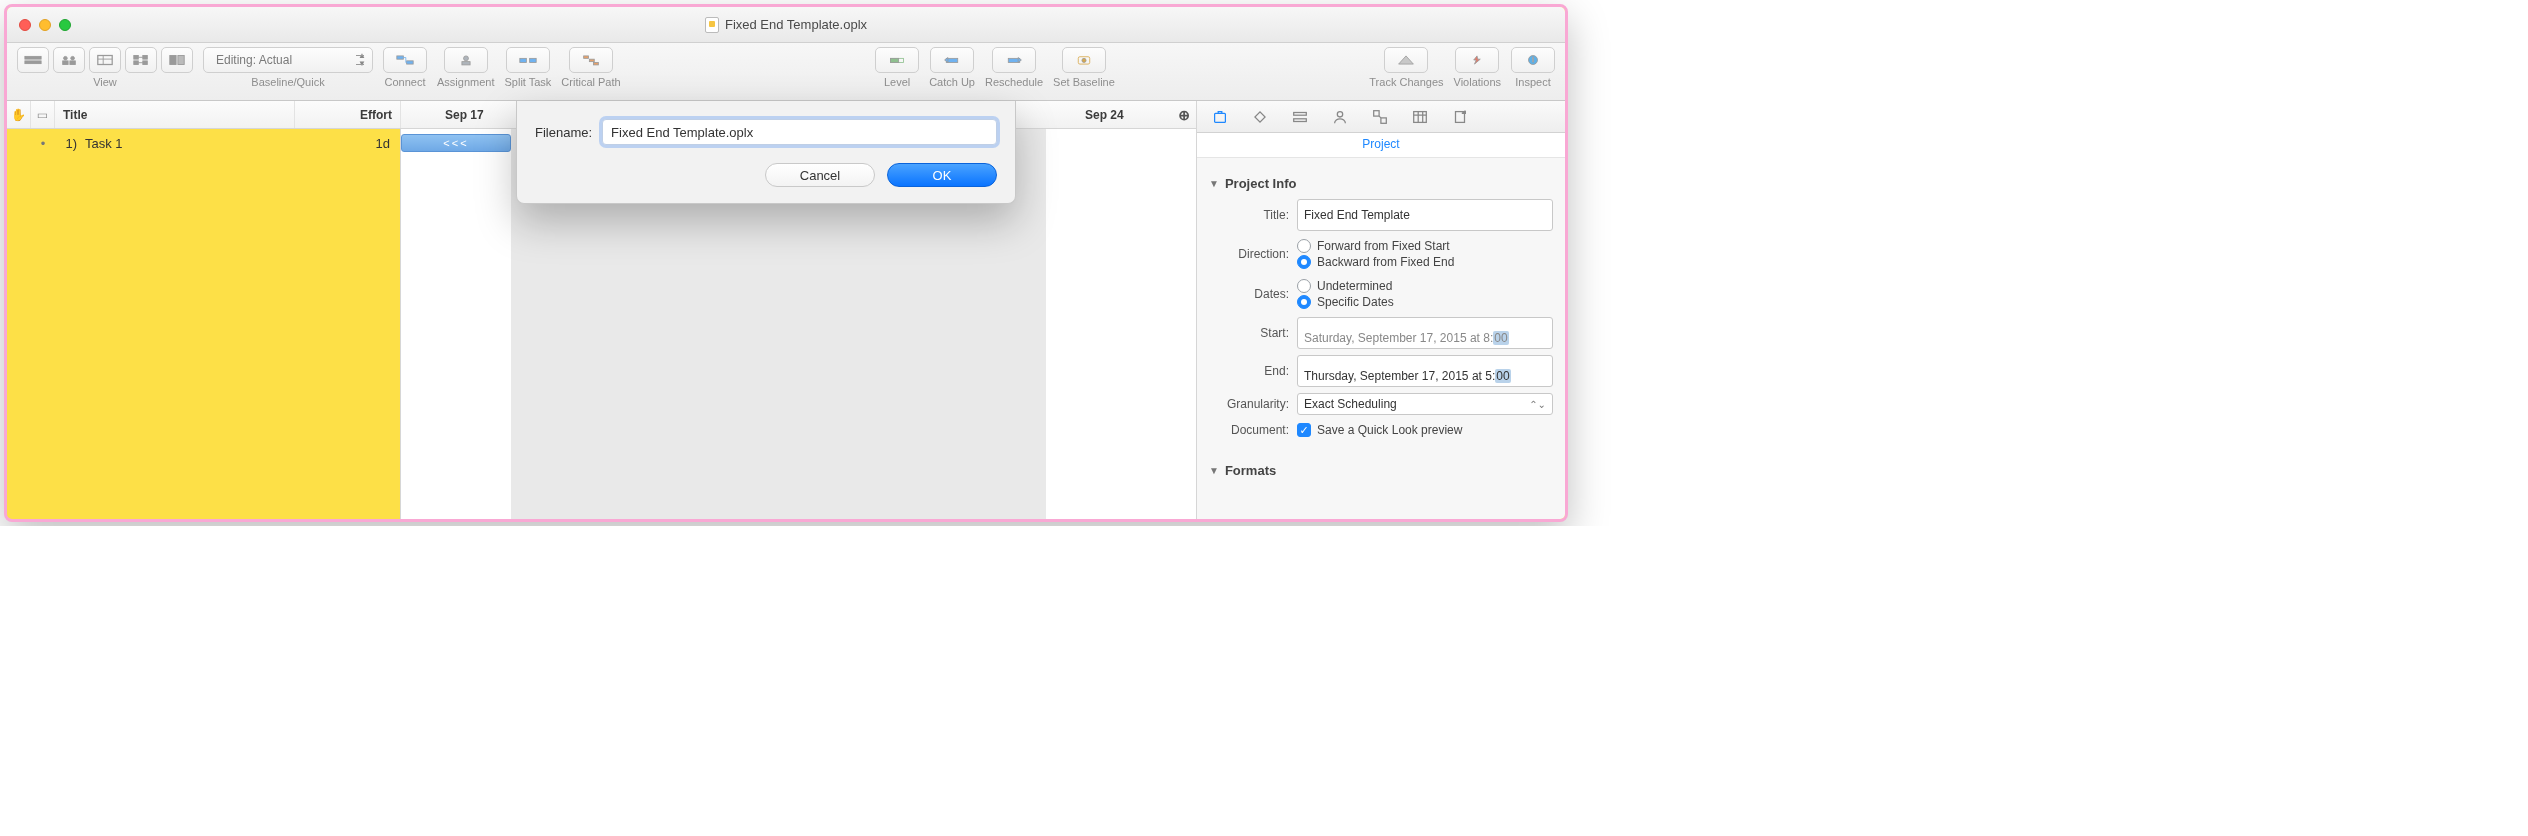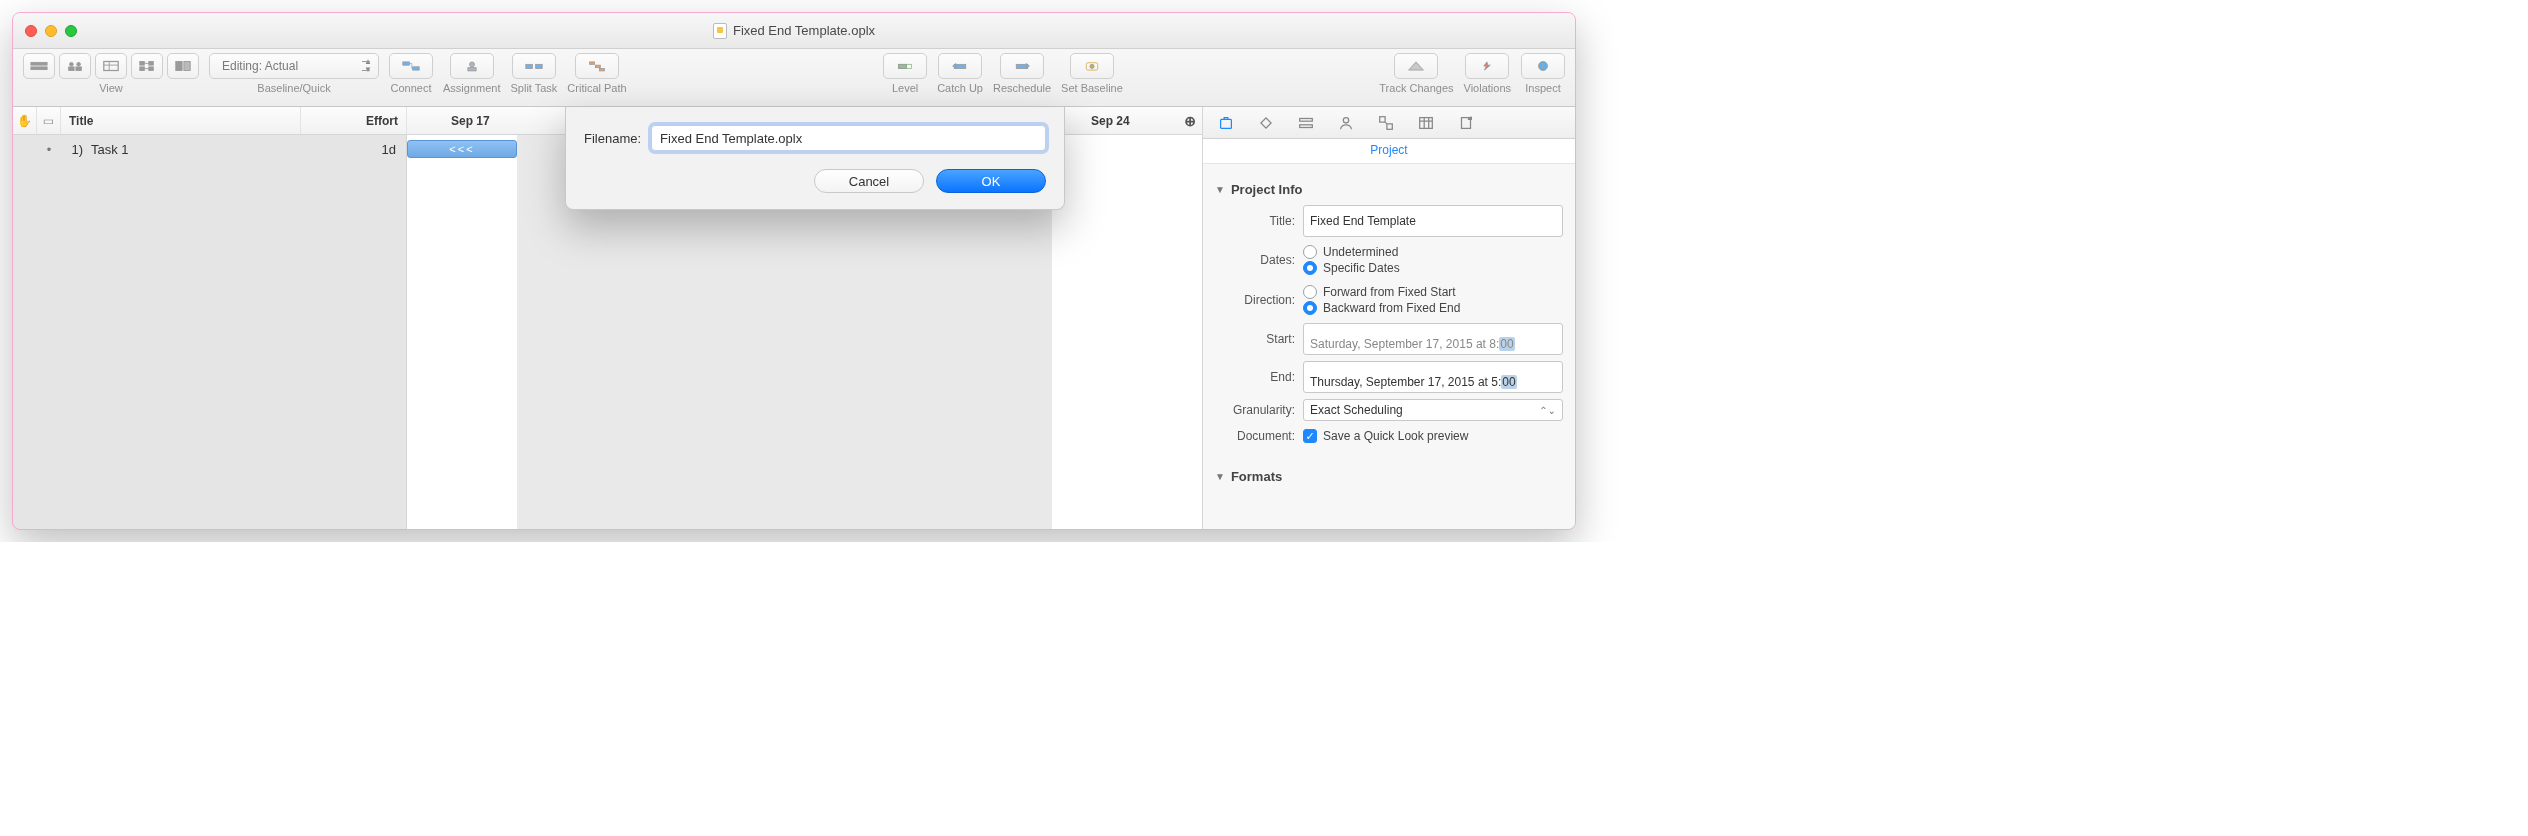--- a/index.html
+++ b/index.html
@@ -1,20 +1,20 @@
 <!DOCTYPE html>
 <html><head>
 <meta charset="utf-8">
 <style>
   * { box-sizing: border-box; margin: 0; padding: 0; font-family: -apple-system, "Helvetica Neue", Arial, sans-serif; }
   body { background: #fff; }
   .app {
-    width: 1564px; height: 518px; margin: 12px;
-    border: 1px solid #f9a8d4; border-radius: 8px; overflow: hidden;
-    background: #e5e5e5; position: relative;
+    width: 1564px; height: 518px; margin: 4px;
+    border: 3px solid #f9a8d4; border-radius: 8px; overflow: hidden;
+    background: #fde047; position: relative;
     box-shadow: 0 15px 40px rgba(0,0,0,0.25);
   }
   
   .titlebar {
     height: 36px;
     background: linear-gradient(#f7f7f7,#e9e9e9);
     border-bottom: 1px solid #d0d0d0;
     display: flex; align-items: center; position: relative;
   }
   .traffic { display:flex; gap:8px; margin-left:12px; }
@@ -117,21 +117,21 @@
   .text-input.readonly{color:#888;}
   .radio-row{display:flex;align-items:center;gap:6px;font-size:12px;color:#444;margin:2px 0;}
   .radio{width:14px;height:14px;border-radius:50%;border:1px solid #9aa0a6;background:#fff;display:inline-block;position:relative;}
   .radio.checked{border-color:#1e88ff;background:#1e88ff;}
   .radio.checked::after{content:"";position:absolute;inset:3px;border-radius:50%;background:#fff;}
   .checkbox{width:14px;height:14px;border:1px solid #1e88ff;background:#1e88ff;border-radius:3px;display:inline-flex;align-items:center;justify-content:center;color:#fff;font-size:11px;}
   .select{width:100%;height:22px;border:1px solid #c8c8c8;border-radius:3px;background:#fff;font-size:12px;padding:0 6px;color:#333;display:flex;align-items:center;justify-content:space-between;}
   .select .chev{font-size:10px;color:#777;}
   
   .modal {
-    position:absolute; top:94px; left:552px; width:500px;
+    position:absolute; top:94px; left:509px; width:500px;
     background:#f2f2f2; border:1px solid #c8c8c8; border-top:none;
     border-radius:0 0 8px 8px;
     box-shadow: 0 18px 40px rgba(0,0,0,0.25);
     padding:18px 18px 16px;
     z-index: 50;
   }
   .modal .row1{display:flex;align-items:center;gap:10px;margin-bottom:18px;}
   .modal .lbl{font-size:13px;color:#333;}
   .modal .file-input{
     flex:1;height:26px;border:1px solid #bfcfe6;border-radius:4px;
@@ -410,51 +410,51 @@
 
       <div class="insp-body">
         <div class="insp-section-h">
           <span class="disclosure">▼</span>
           <span>Project Info</span>
         </div>
 
         <div class="form-row">
           <div class="lbl">Title:</div>
           <div class="ctrl"><input class="text-input" value="Fixed End Template" style=""></div>
+        </div>
+
+        <div class="form-row">
+          <div class="lbl">Direction:</div>
+          <div class="ctrl">
+            <div class="radio-row">
+                <span class="radio"></span>
+                <span>Forward from Fixed Start</span>
+              </div>
+            <div class="radio-row">
+                <span class="radio checked"></span>
+                <span>Backward from Fixed End</span>
+              </div>
+          </div>
         </div>
 
         <div class="form-row">
           <div class="lbl">Dates:</div>
           <div class="ctrl">
             <div class="radio-row">
                 <span class="radio"></span>
                 <span>Undetermined</span>
               </div>
             <div class="radio-row">
                 <span class="radio checked"></span>
                 <span>Specific Dates</span>
               </div>
           </div>
         </div>
 
         <div class="form-row">
-          <div class="lbl">Direction:</div>
-          <div class="ctrl">
-            <div class="radio-row">
-                <span class="radio"></span>
-                <span>Forward from Fixed Start</span>
-              </div>
-            <div class="radio-row">
-                <span class="radio checked"></span>
-                <span>Backward from Fixed End</span>
-              </div>
-          </div>
-        </div>
-
-        <div class="form-row">
           <div class="lbl">Start:</div>
           <div class="ctrl">
               <div class="text-input readonly"><span>Saturday, September 17, 2015 at 8:</span><span class="time-hl">00</span></div>
             </div>
         </div>
         <div class="form-row">
           <div class="lbl">End:</div>
           <div class="ctrl">
               <div class="text-input"><span>Thursday, September 17, 2015 at 5:</span><span class="time-hl">00</span></div>
             </div>

